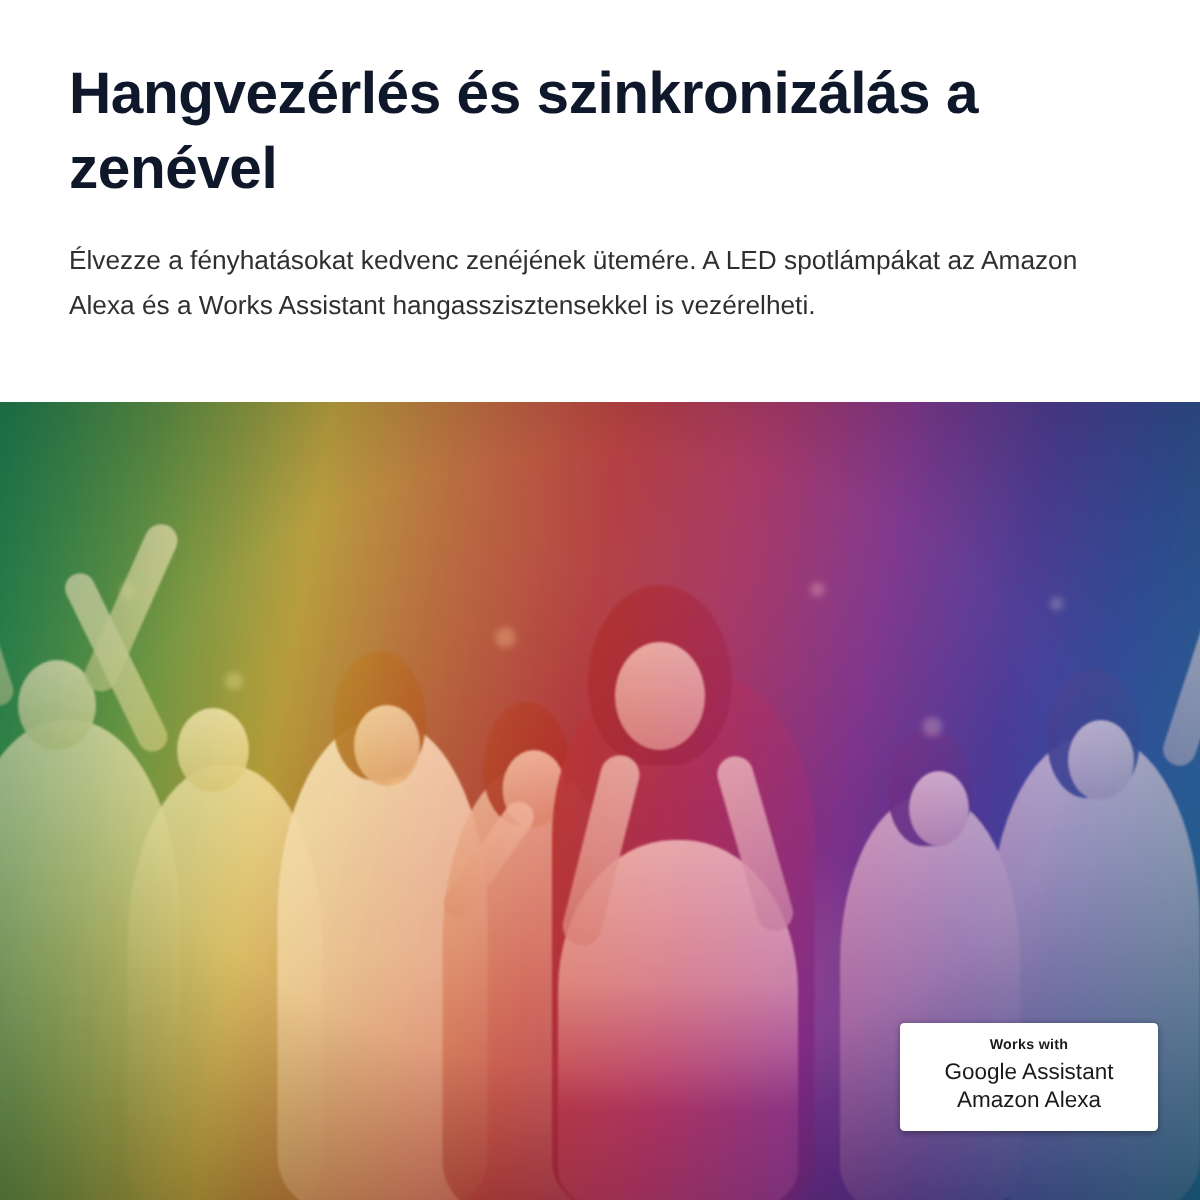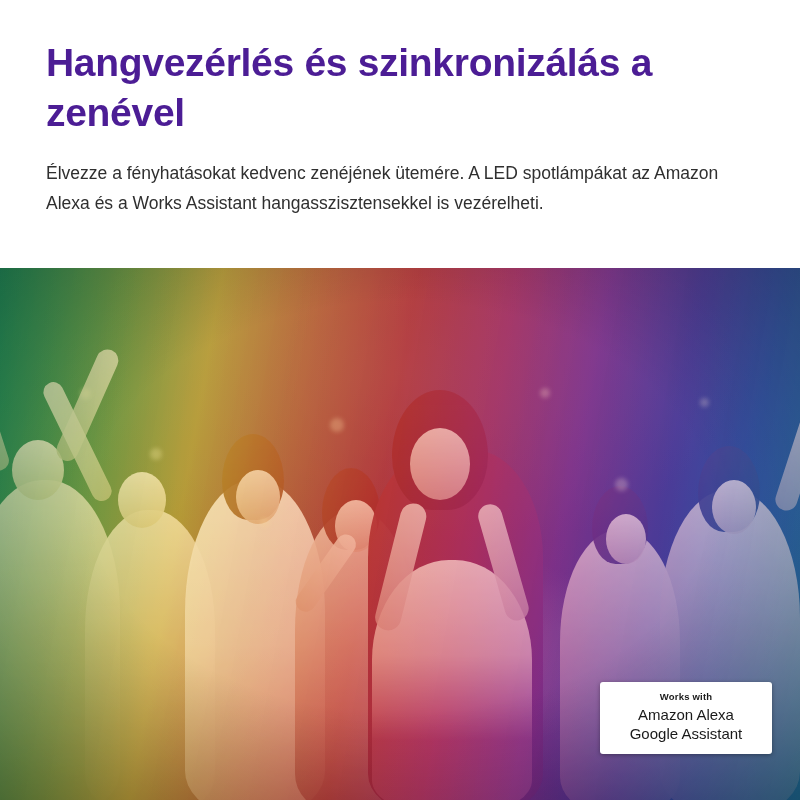--- a/index.html
+++ b/index.html
@@ -30,21 +30,21 @@
     top: 0;
     width: 800px;
     padding: 38px 46px 0 46px;
     box-sizing: border-box;
   }
 
   .headline {
     font-size: 39px;
     line-height: 50px;
     font-weight: bold;
-    color: #4c1d95;
+    color: #0f172a;
     letter-spacing: -0.3px;
     margin: 0 0 20px 0;
     max-width: 620px;
   }
 
   .subcopy {
     font-size: 17.5px;
     line-height: 30px;
     color: #2f2f2f;
     margin: 0;
@@ -231,18 +231,18 @@
       <div class="bokeh" style="left:700px; top:130px; width:9px; height:9px;"></div>
       <div class="bokeh" style="left:80px; top:120px; width:11px; height:11px;"></div>
     </div>
 
     <div class="rainbow"></div>
     <div class="rainbow-b"></div>
     <div class="vignette"></div>
 
     <div class="badge">
       <div class="badge-works">Works with</div>
+      <div class="badge-line">Google Assistant</div>
       <div class="badge-line">Amazon Alexa</div>
-      <div class="badge-line">Google Assistant</div>
     </div>
   </div>
 
 </div>
 
 </body></html>

